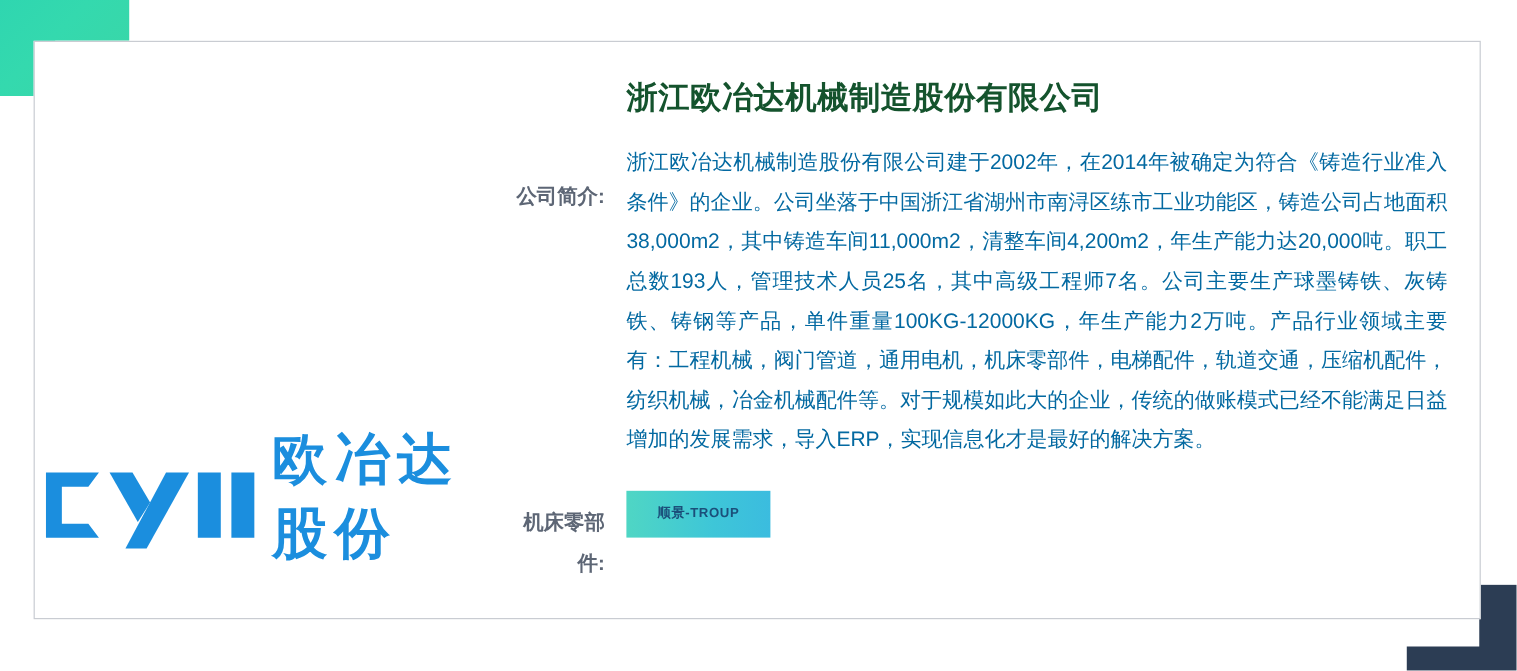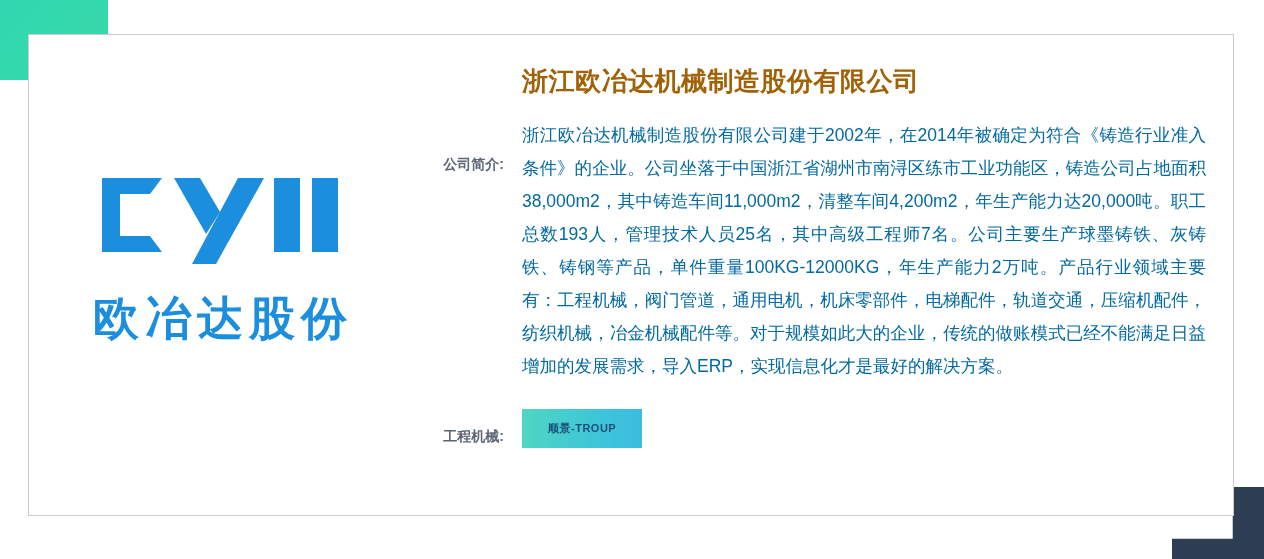--- a/index.html
+++ b/index.html
@@ -60,22 +60,22 @@
     height: 482px;
     box-sizing: border-box;
     display: flex;
     flex-direction: row;
   }
 
   
   .logo-panel {
     width: 390px;
     display: flex;
-    flex-direction: column;
-    align-items: center;
+    flex-direction: row;
+    align-items: flex-end;
     justify-content: center;
     padding-bottom: 40px;
     box-sizing: border-box;
   }
   .logo-mark {
     width: 270px;
     height: 110px;
     display: block;
   }
   .logo-text {
@@ -91,38 +91,38 @@
   .info-panel {
     flex: 1;
     position: relative;
     padding: 14px 28px 0 0;
     box-sizing: border-box;
   }
 
   .title {
     font-size: 26px;
     font-weight: 700;
-    color: #a16207;
+    color: #14532d;
     margin: 16px 0 0 104px;
     letter-spacing: 0.5px;
   }
 
   .row {
     display: flex;
     flex-direction: row;
     align-items: flex-start;
     margin-top: 20px;
   }
   .row-label {
     width: 104px;
     flex: 0 0 104px;
     text-align: right;
     padding-right: 18px;
     box-sizing: border-box;
-    font-size: 14px;
+    font-size: 17px;
     font-weight: 700;
     color: #5d6675;
     line-height: 34px;
   }
   .row-label.desc {
     line-height: 34px;
     padding-top: 28px;
   }
   .row-body {
     flex: 1;
@@ -184,21 +184,21 @@
       <div class="title">浙江欧冶达机械制造股份有限公司</div>
 
       <div class="row">
         <div class="row-label desc">公司简介:</div>
         <div class="row-body">
           <p class="desc-text">浙江欧冶达机械制造股份有限公司建于2002年，在2014年被确定为符合《铸造行业准入条件》的企业。公司坐落于中国浙江省湖州市南浔区练市工业功能区，铸造公司占地面积38,000m2，其中铸造车间11,000m2，清整车间4,200m2，年生产能力达20,000吨。职工总数193人，管理技术人员25名，其中高级工程师7名。公司主要生产球墨铸铁、灰铸铁、铸钢等产品，单件重量100KG-12000KG，年生产能力2万吨。产品行业领域主要有：工程机械，阀门管道，通用电机，机床零部件，电梯配件，轨道交通，压缩机配件，纺织机械，冶金机械配件等。对于规模如此大的企业，传统的做账模式已经不能满足日益增加的发展需求，导入ERP，实现信息化才是最好的解决方案。</p>
         </div>
       </div>
 
       <div class="row product-row">
-        <div class="row-label">工程机械:</div>
+        <div class="row-label">机床零部件:</div>
         <div class="row-body">
           <span class="product-badge">顺景-TROUP</span>
         </div>
       </div>
 
     </div>
   </div>
 </div>
 
 </body></html>

